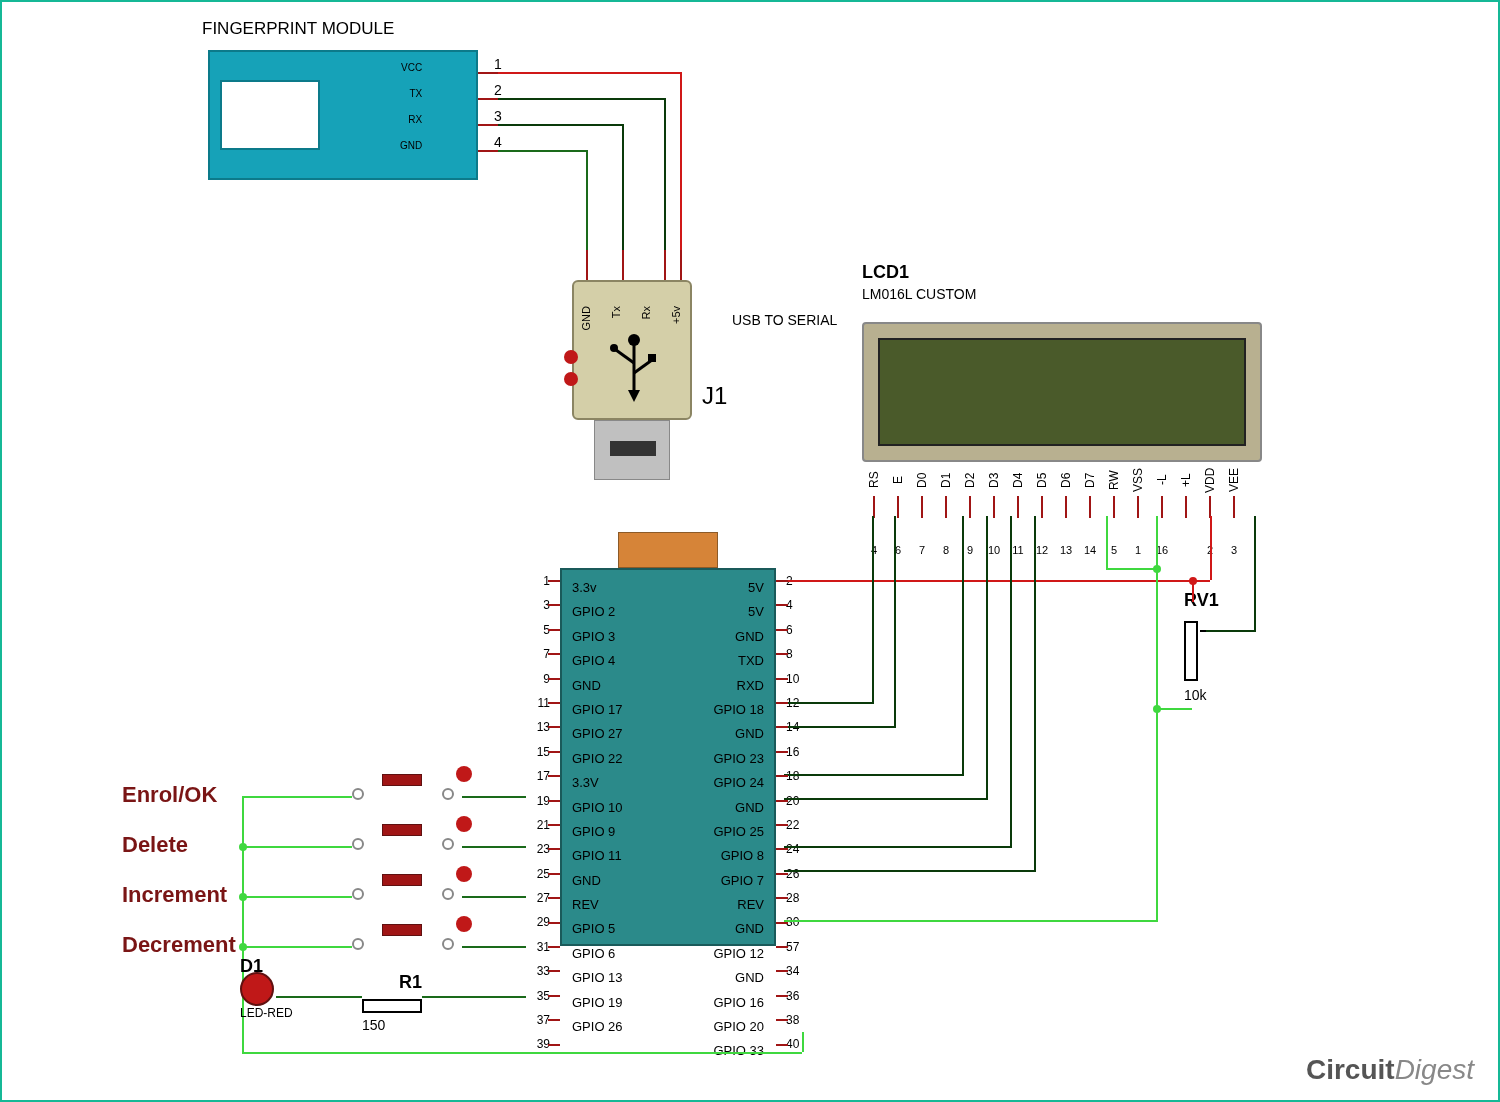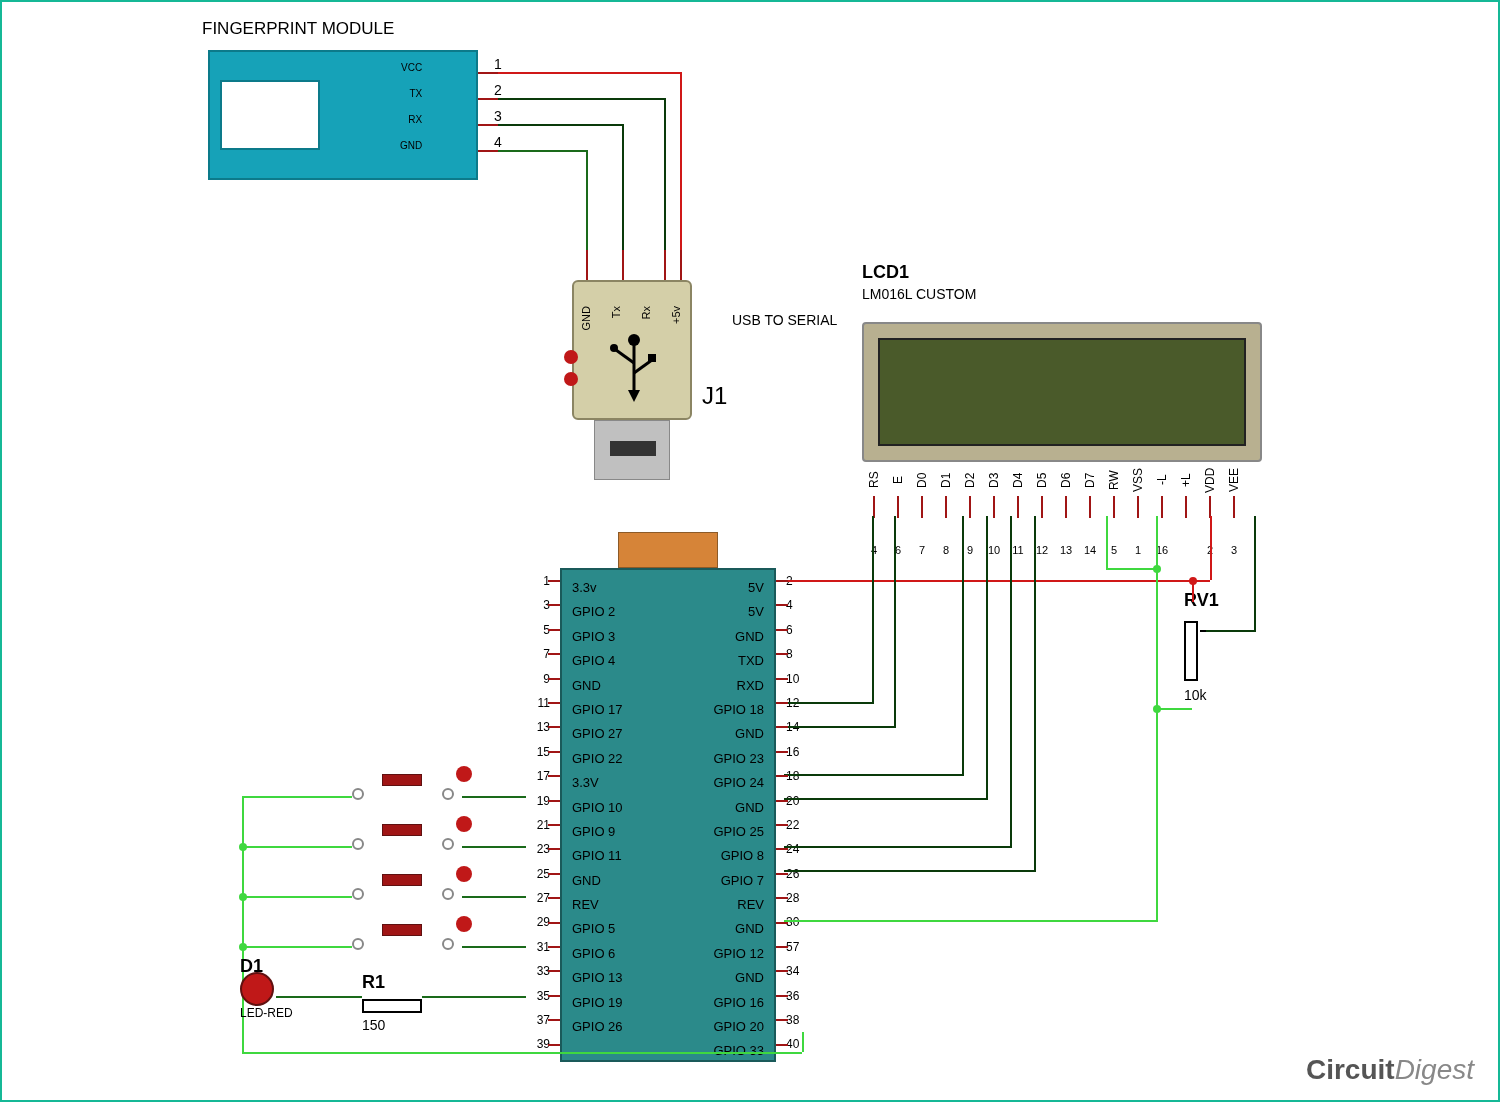--- a/index.html
+++ b/index.html
@@ -30,21 +30,21 @@
 .lcd-sub { position: absolute; top: -36px; font-size: 14px; }
 .lcd-body { width: 400px; height: 140px; background: #b8b090; border: 2px solid #888; border-radius: 4px; position: relative; }
 .lcd-screen { position: absolute; left: 14px; top: 14px; right: 14px; bottom: 14px; background: #4a5a2a; border: 2px solid #222; }
 .lcd-pins { position: absolute; top: 142px; display: flex; font-size: 11px; }
 .lcd-pin { width: 24px; text-align: center; position: relative; }
 .lcd-pin-lead { width: 2px; height: 22px; background: #a01515; margin: 0 auto; }
 .lcd-pin-num { font-size: 11px; margin-top: 26px; }
 
 .rpi { position: absolute; left: 558px; top: 530px; width: 216px; height: 530px; }
 .rpi-head { position: absolute; left: 58px; top: 0; width: 100px; height: 36px; background: #d68438; border: 1px solid #8b5a28; }
-.rpi-body { position: absolute; left: 0; top: 36px; width: 216px; height: 494px; background: #2b8a8a; border: 2px solid #1a5a5a; }
+.rpi-body { position: absolute; left: 0; top: 36px; width: 216px; height: 378px; background: #2b8a8a; border: 2px solid #1a5a5a; }
 .rpi-col { position: absolute; top: 6px; font-size: 13px; color: #000; }
 .rpi-col-l { left: 10px; text-align: left; }
 .rpi-col-r { right: 10px; text-align: right; }
 .rpi-row { height: 24.4px; line-height: 24px; }
 .rpi-pinnum-l { position: absolute; left: -34px; top: 42px; font-size: 12px; text-align: right; width: 24px; }
 .rpi-pinnum-r { position: absolute; right: -34px; top: 42px; font-size: 12px; text-align: left; width: 24px; }
 .rpi-pinnum-l div, .rpi-pinnum-r div { height: 24.4px; }
 
 .btn-labels { position: absolute; left: 120px; top: 780px; font-size: 22px; font-weight: bold; color: #7a1515; }
 .btn-labels div { height: 50px; }
@@ -54,21 +54,21 @@
 .pb-body { position: absolute; left: 50px; top: 12px; width: 40px; height: 12px; background: #a01515; border: 1px solid #601010; }
 .pb-led { position: absolute; right: 0; top: 4px; width: 16px; height: 16px; background: #c01818; border-radius: 50%; }
 .pb-term { position: absolute; width: 12px; height: 12px; border: 2px solid #888; border-radius: 50%; }
 
 .led-block { position: absolute; left: 238px; top: 970px; }
 .d1-label { position: absolute; top: -16px; font-size: 18px; font-weight: bold; }
 .led-body { width: 34px; height: 34px; background: #c01818; border-radius: 50%; border: 2px solid #601010; }
 .led-sub { font-size: 12px; }
 
 .r1-block { position: absolute; left: 360px; top: 970px; }
-.r1-label { font-size: 18px; font-weight: bold; }
+.r1-label { font-size: 18px; font-weight: bold; text-align: right; }
 .r1-body { width: 60px; height: 14px; border: 2px solid #000; margin-top: 6px; }
 .r1-val { font-size: 14px; margin-top: 4px; }
 
 .rv1-block { position: absolute; left: 1182px; top: 588px; }
 .rv1-label { font-size: 18px; font-weight: bold; }
 .rv1-body { width: 14px; height: 60px; border: 2px solid #000; margin-top: 10px; background: #fff; }
 .rv1-wiper { position: absolute; left: 16px; top: 40px; width: 20px; height: 2px; background: #000; }
 .rv1-val { font-size: 14px; margin-top: 6px; }
 
 .watermark { position: absolute; right: 24px; bottom: 14px; font-size: 28px; color: #888; font-style: italic; }
@@ -332,20 +332,26 @@
         <div>28</div>
         <div>30</div>
         <div>57</div>
         <div>34</div>
         <div>36</div>
         <div>38</div>
         <div>40</div>
       </div>
   </div>
 
+  <div class="btn-labels">
+    <div>Enrol/OK</div>
+    <div>Delete</div>
+    <div>Increment</div>
+    <div>Decrement</div>
+  </div>
 
   <div class="button-block">
     <div class="pushbtn">
       <div class="pb-term" style="left:20px;top:26px"></div>
       <div class="pb-term" style="left:110px;top:26px"></div>
       <div class="pb-body"></div>
       <div class="pb-led"></div>
     </div>
     <div class="pushbtn">
       <div class="pb-term" style="left:20px;top:26px"></div>

